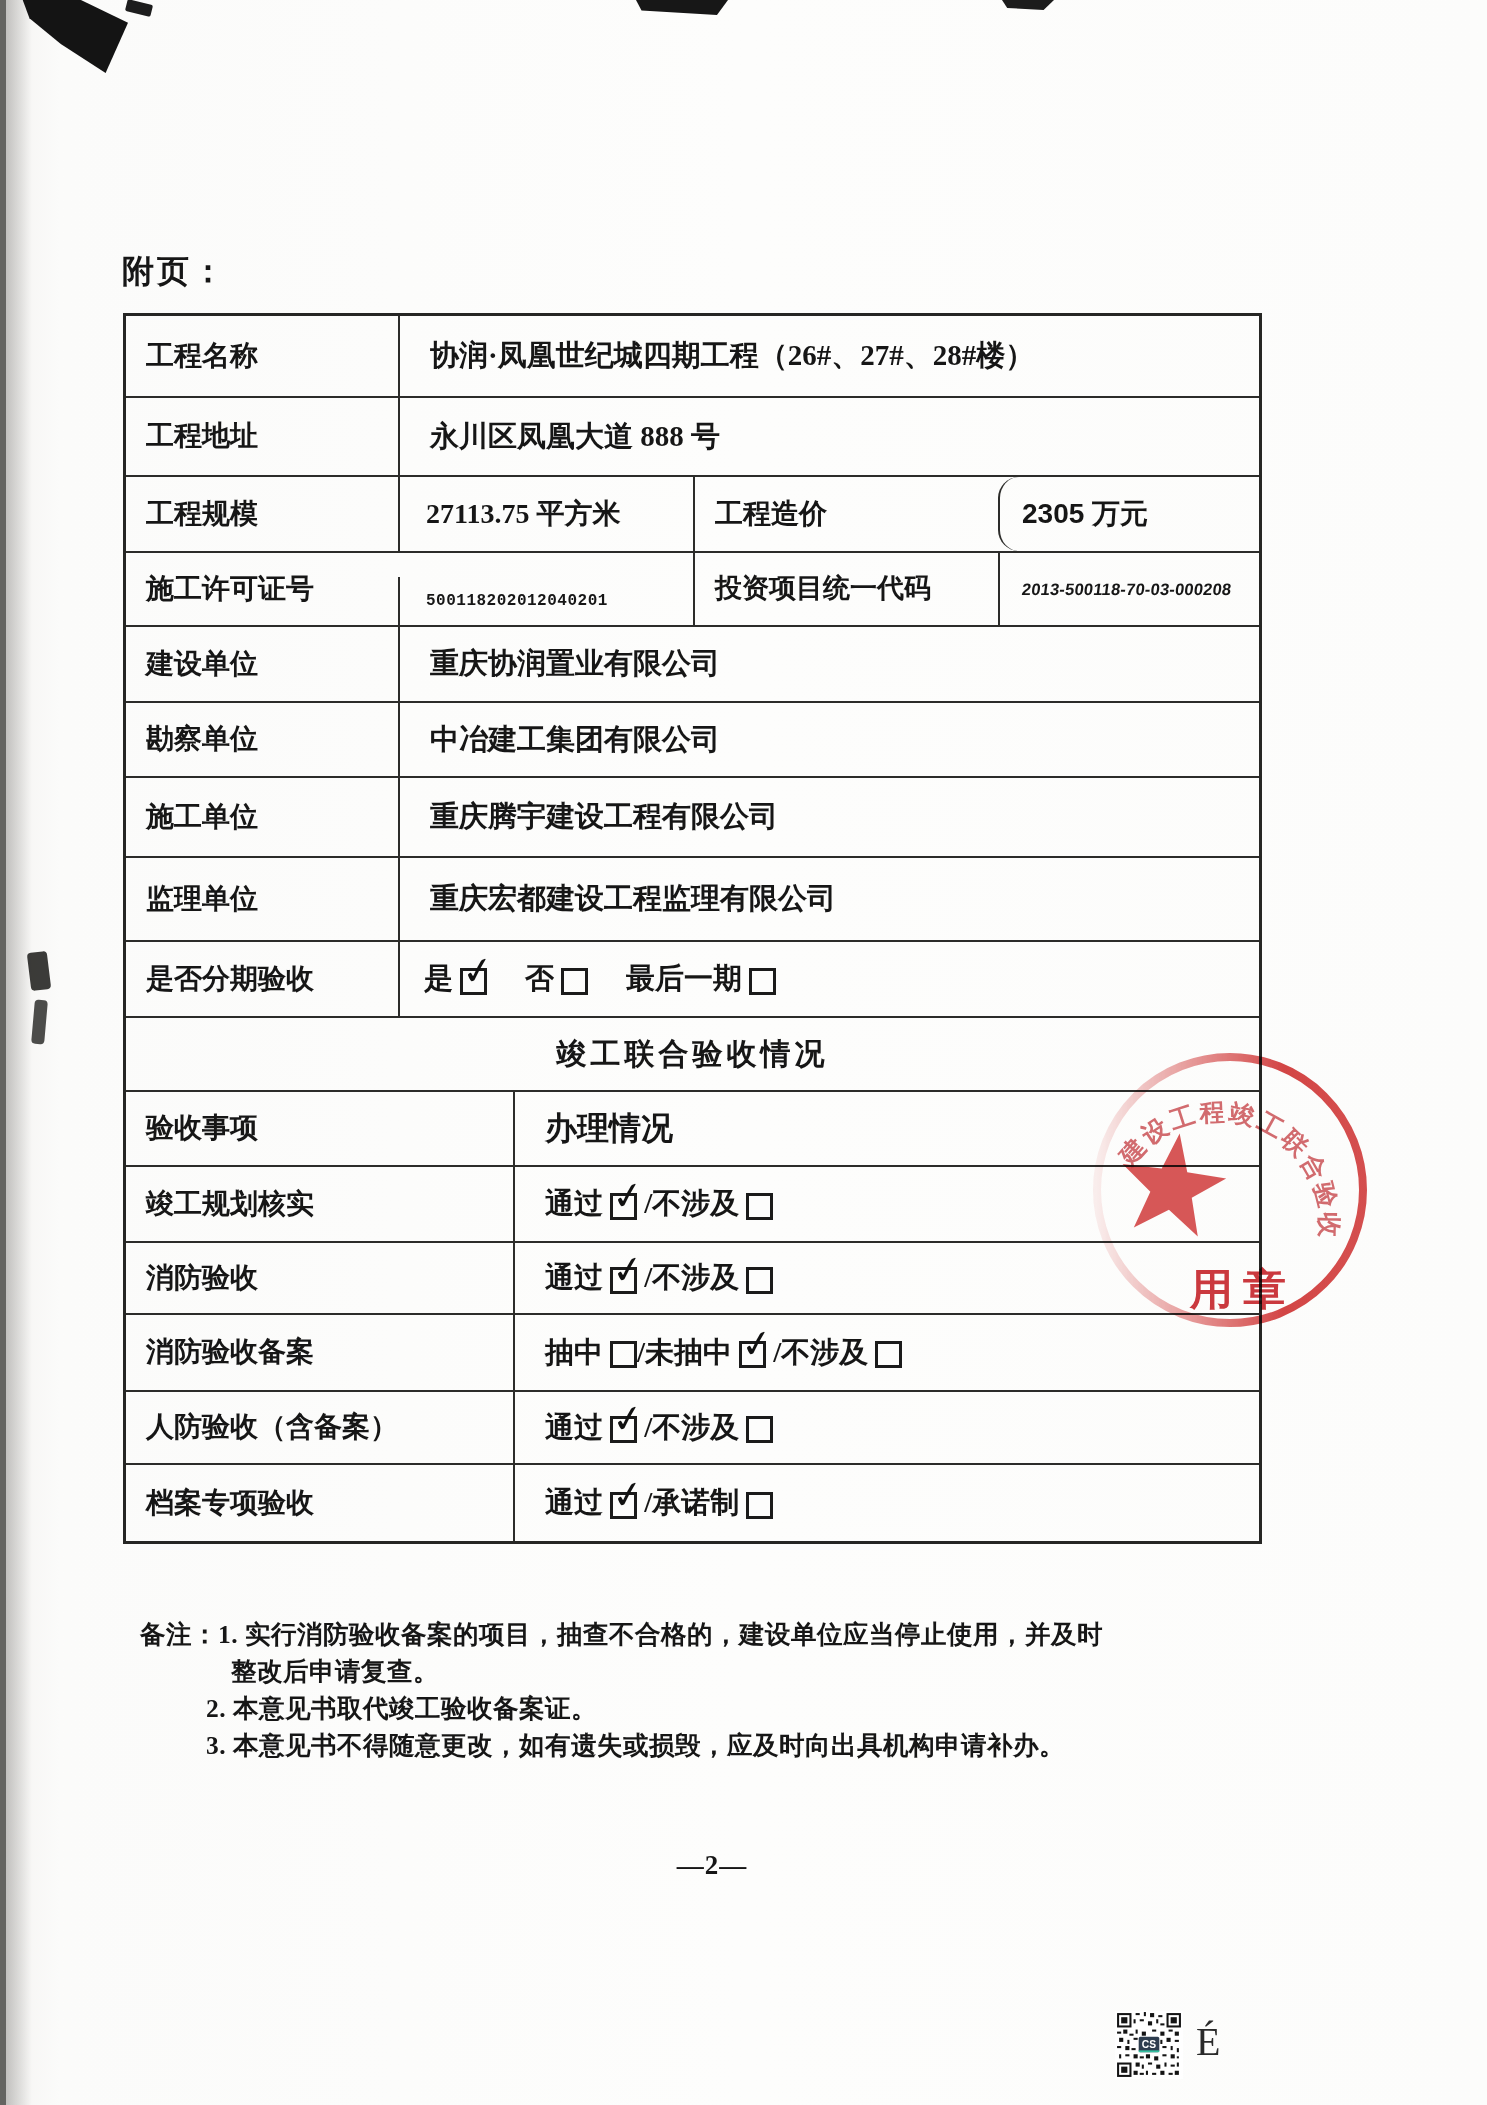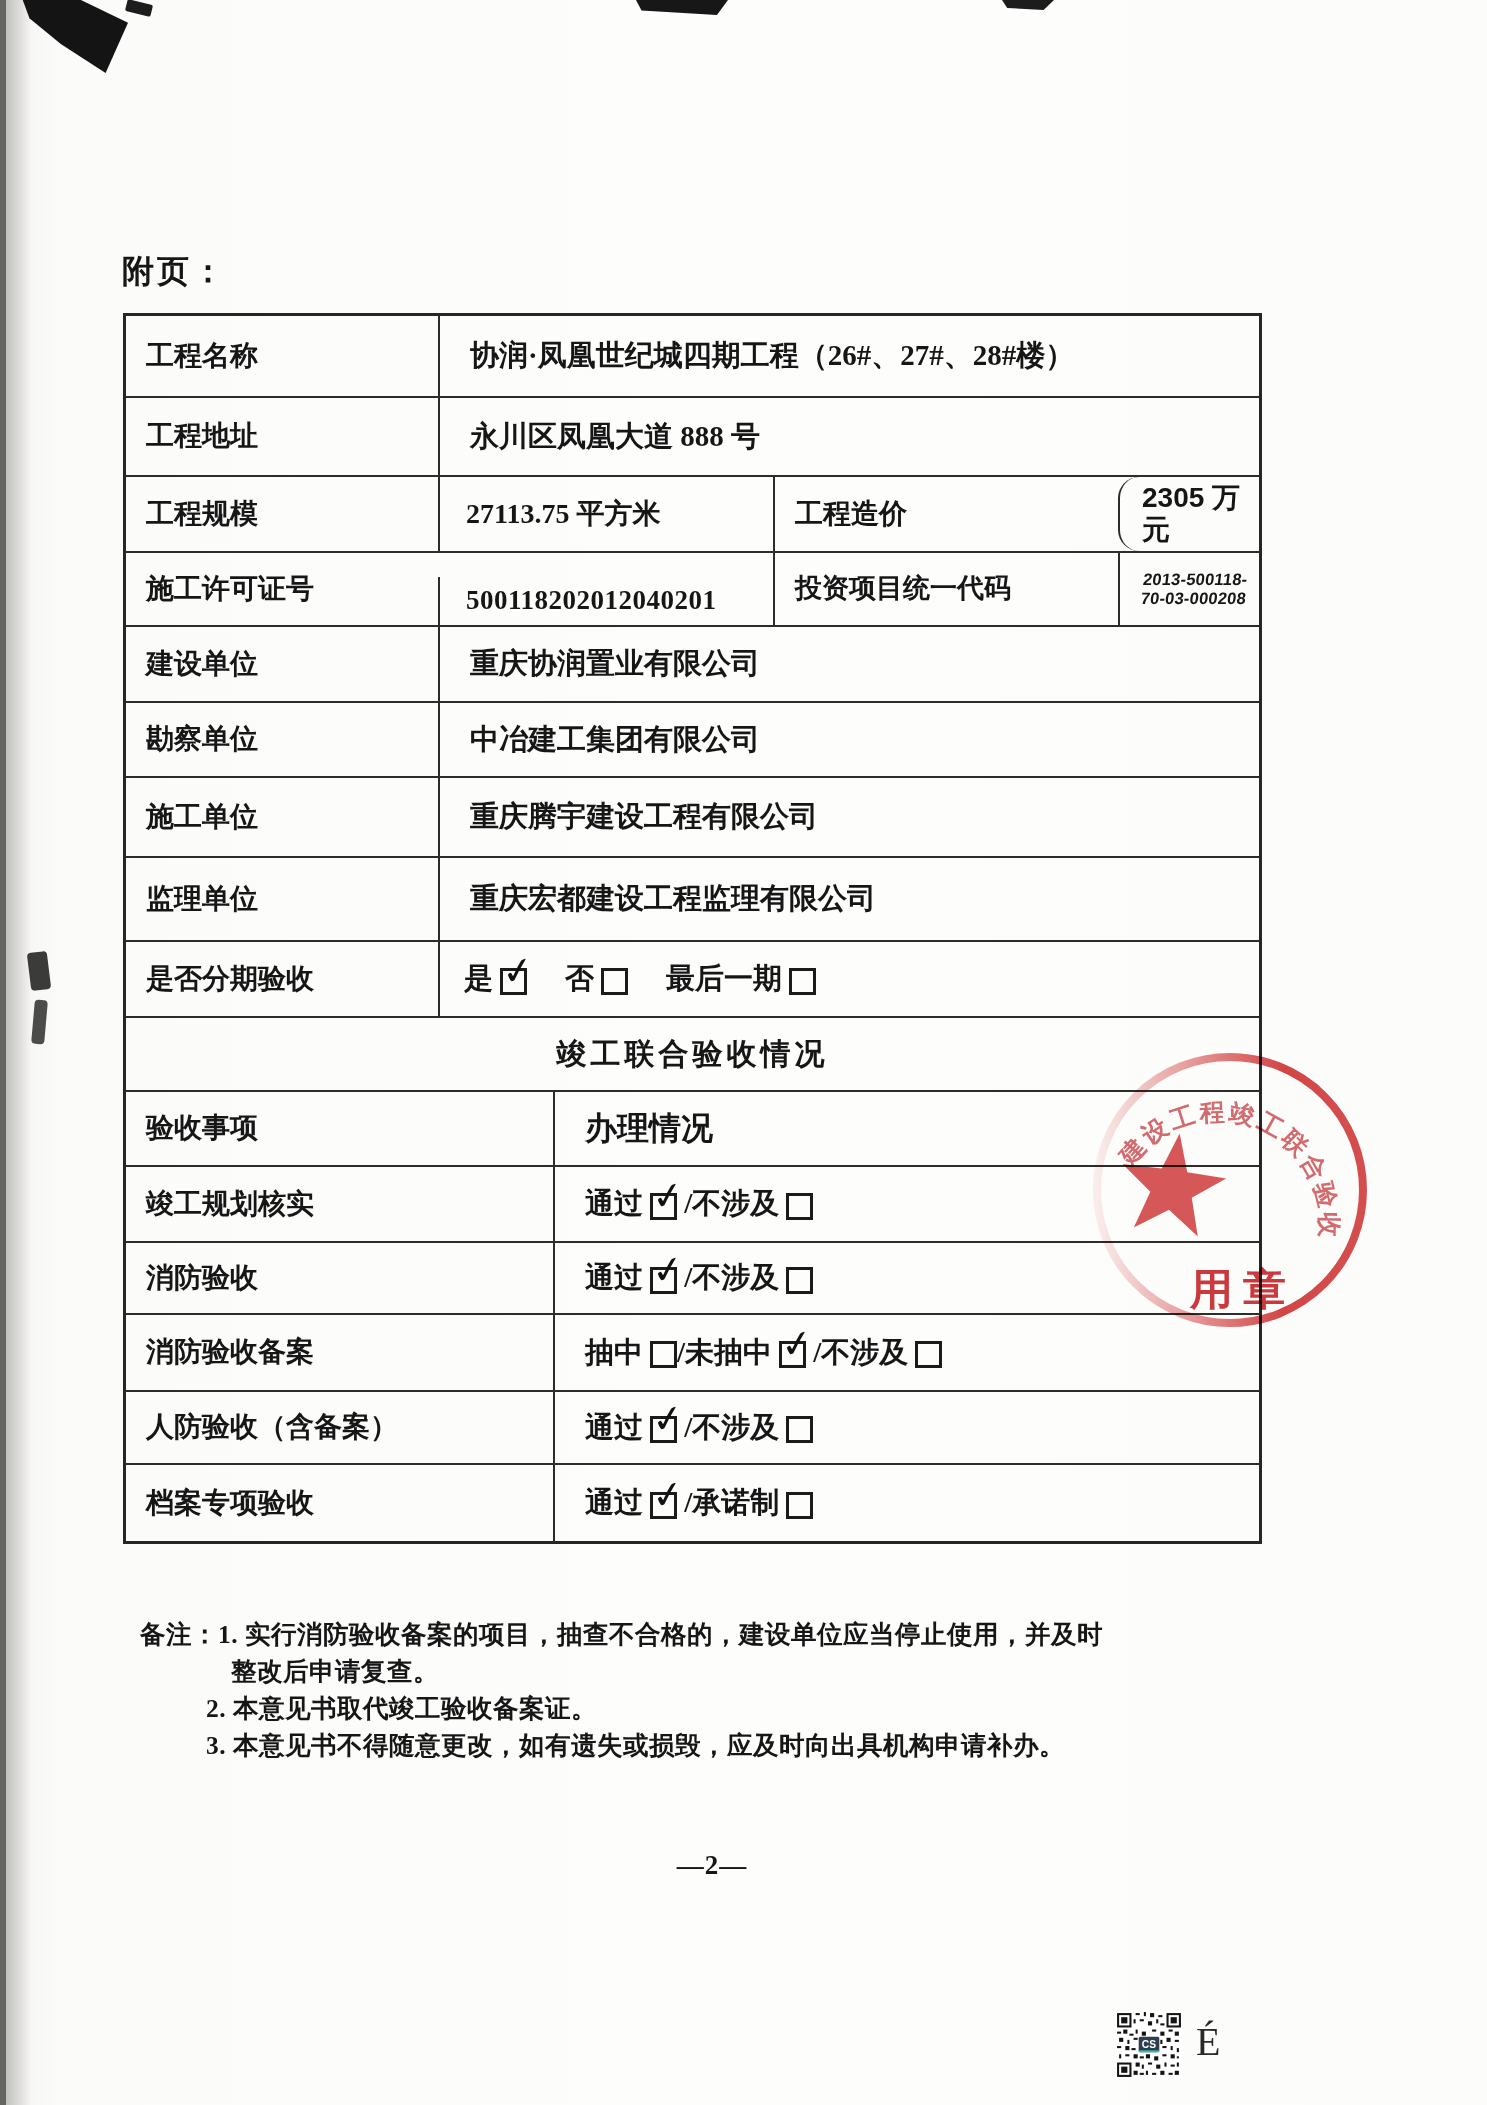--- a/index.html
+++ b/index.html
@@ -17,31 +17,31 @@
     clip-path:polygon(6% 0,58% 0,100% 30%,80% 96%,40% 58%,12% 24%);}
   .blob-tl2{position:absolute;left:126px;top:2px;width:26px;height:12px;background:#1d1d1d;transform:rotate(14deg);border-radius:2px;}
   .mark-top-a{position:absolute;left:636px;top:0;width:92px;height:15px;background:#171717;clip-path:polygon(0 0,100% 0,88% 100%,6% 70%);}
   .mark-top-b{position:absolute;left:1002px;top:0;width:52px;height:10px;background:#1c1c1c;clip-path:polygon(0 0,100% 0,80% 100%,10% 80%);}
   .mark-left-a{position:absolute;left:29px;top:952px;width:20px;height:38px;background:#262624;border-radius:4px;transform:rotate(-7deg);opacity:.9;}
   .mark-left-b{position:absolute;left:33px;top:1000px;width:13px;height:44px;background:#2e2e2c;border-radius:4px;transform:rotate(5deg);opacity:.85;}
   
   .att-label{position:absolute;left:122px;top:250px;font-size:32px;letter-spacing:3px;}
   
   .doc-table{position:absolute;left:123px;top:313px;width:1139px;border:3px solid #262624;box-sizing:border-box;}
-  .trow{display:flex;box-sizing:border-box;border-top:2px solid #2c2c2a;align-items:stretch;gap:40px;}
+  .trow{display:flex;box-sizing:border-box;border-top:2px solid #2c2c2a;align-items:stretch;}
   .trow:first-child{border-top:none;}
   .cell{box-sizing:border-box;display:flex;align-items:center;font-size:28px;line-height:1.15;}
   .cell.vline{border-left:2px solid #2c2c2a;}
   .lab{width:272px;flex:0 0 272px;padding-left:20px;}
   .lab2{width:305px;flex:0 0 305px;padding-left:20px;}
   .val{flex:1 1 auto;padding-left:30px;font-size:29px;text-align:center;}
   .valb{width:295px;flex:0 0 295px;padding-left:26px;}
   .val2{flex:1 1 auto;padding-left:22px;}
   .labwide{width:387px;flex:0 0 387px;padding-left:20px;}
-  .code{font-family:Liberation Serif, serif;font-weight:700;font-size:27px;letter-spacing:.5px;margin-top:24px;}
+  .code{font-family:Liberation Mono, monospace;font-weight:700;font-size:16px;letter-spacing:.5px;margin-top:24px;}
   .code-sm{font-family:"Liberation Sans","DejaVu Sans",sans-serif;font-weight:700;font-size:16.5px;transform:skewX(-7deg);letter-spacing:.2px;}
   .num{font-family:"Liberation Sans","DejaVu Sans",sans-serif;font-weight:700;font-size:28px;border-radius:21px;}
   .center-cell{flex:1 1 auto;justify-content:center;padding-left:0;font-size:30px;letter-spacing:4px;}
   
   .opts{display:flex;align-items:center;}
   .opt{display:inline-flex;align-items:baseline;}
   .opts.gap .opt + .opt{margin-left:38px;}
   .opt-label{white-space:pre;}
   .cbox{display:inline-block;width:21px;height:21px;border:3px solid #1b1b1b;margin-left:7px;position:relative;align-self:center;top:2px;}
   .cbox.checked::after{content:"\2713";position:absolute;left:-1px;top:-21px;font-size:38px;font-weight:400;color:#111;

